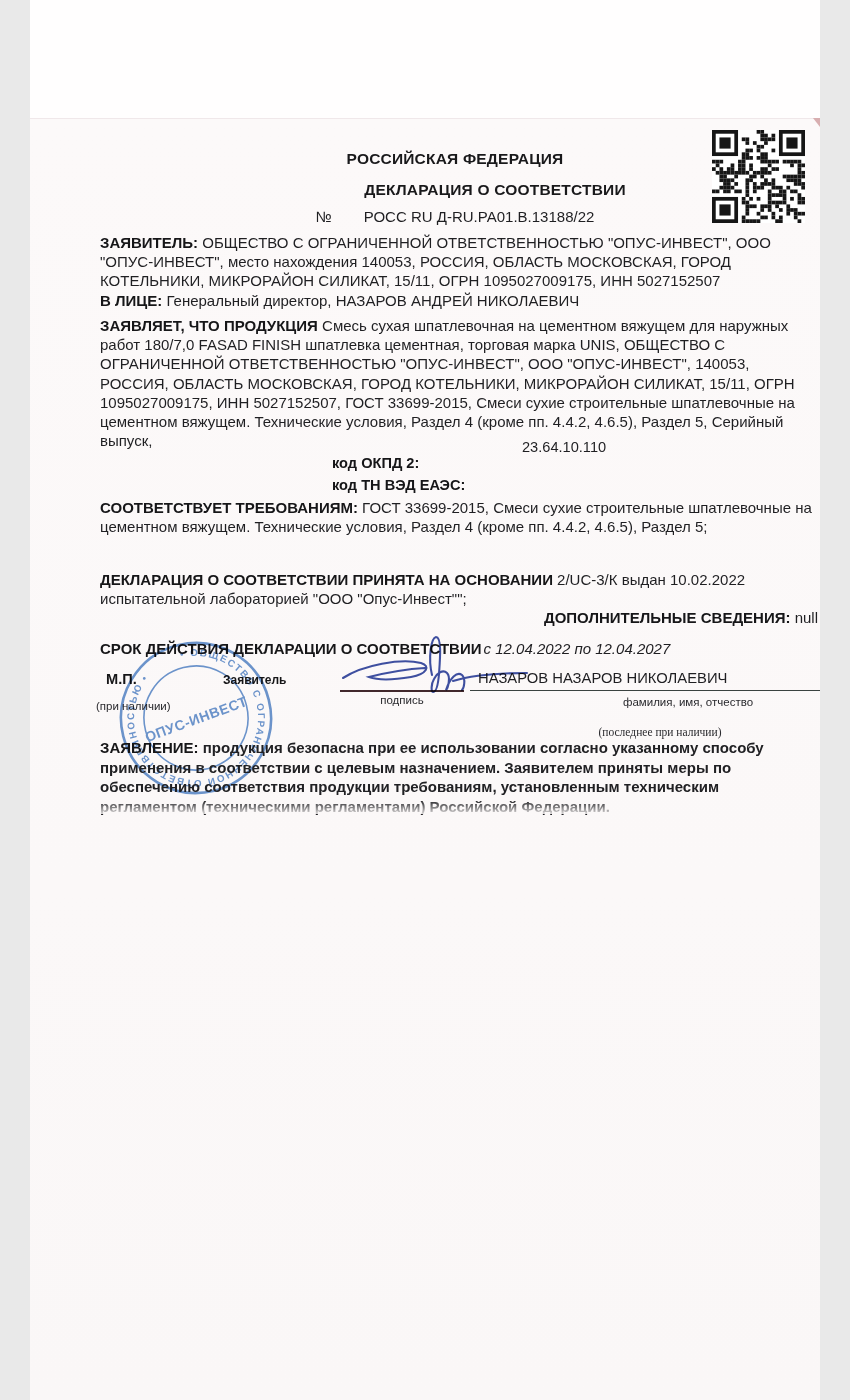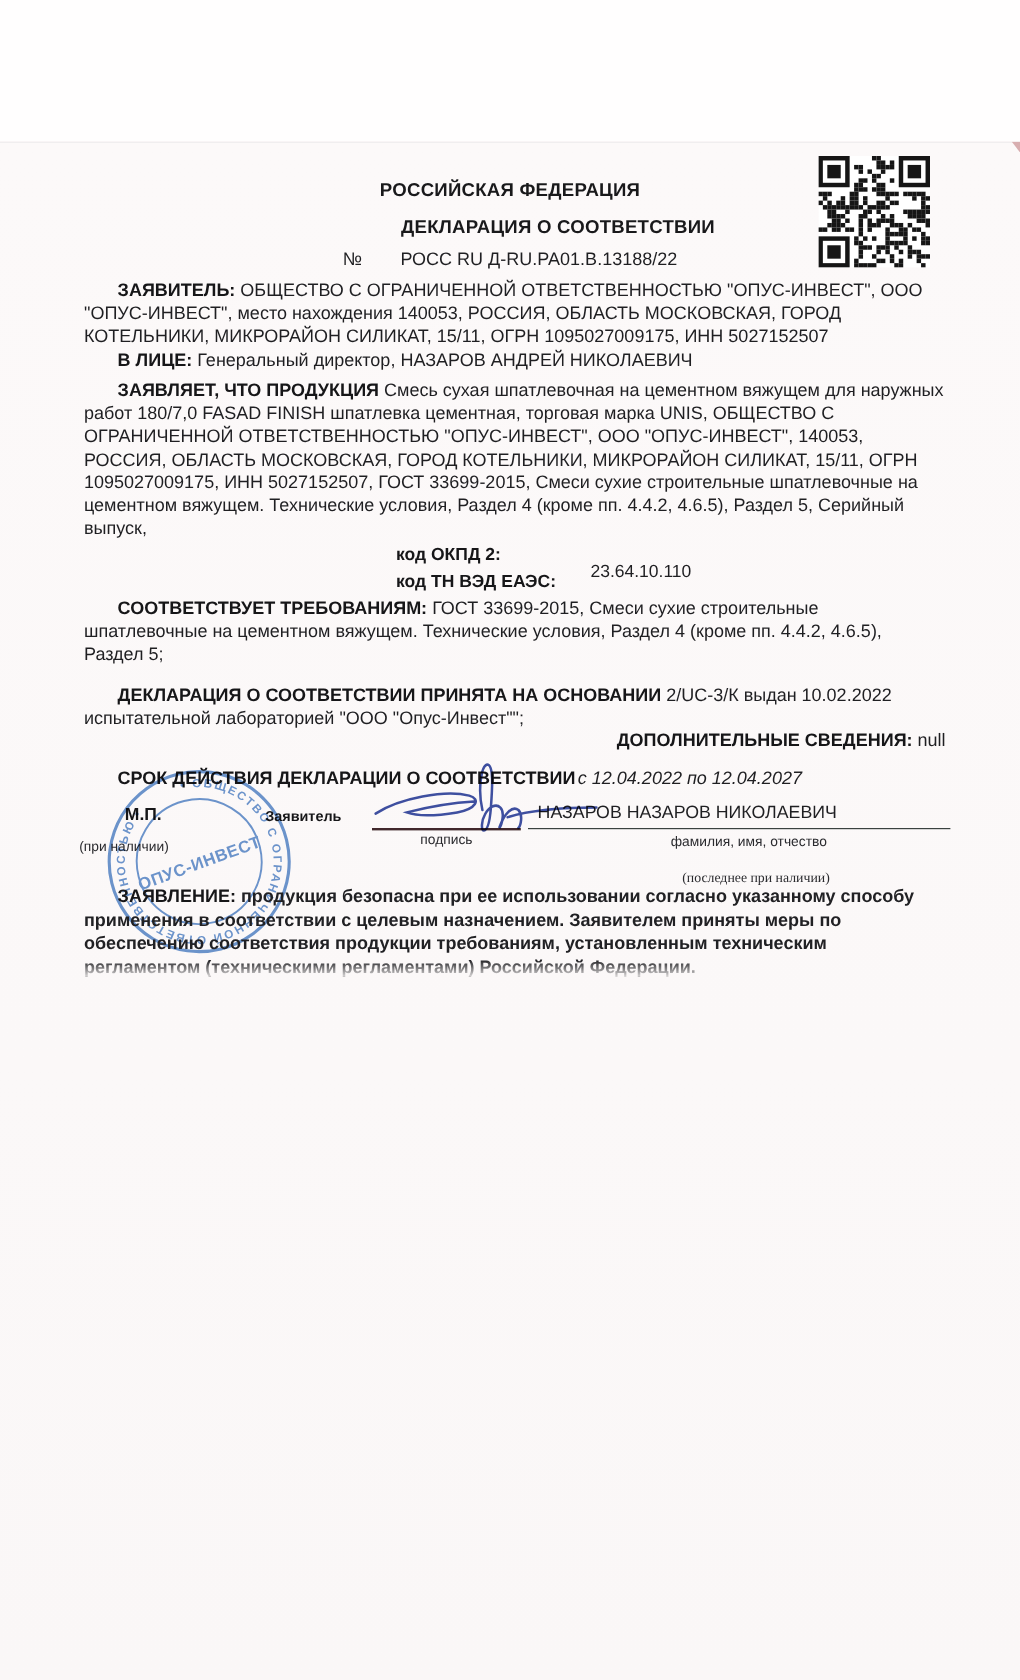--- a/index.html
+++ b/index.html
@@ -1,27 +1,27 @@
 <!DOCTYPE html>
 <html><head>
 <meta charset="utf-8">
 <style>
   html,body{margin:0;padding:0;background:#e9e9e9;}
   .page{
-    position:relative;width:850px;height:1400px;margin:0 auto;
+    position:relative;width:790px;height:1400px;margin:0 auto;
     background:#5eead4;overflow:hidden;
     font-family:"Liberation Sans", sans-serif;color:#1f1f22;
   }
   .scan-top{position:absolute;left:0;top:0;width:850px;height:118px;background:#fffefe;border-bottom:1px solid #f0e8ea;}
   .scan-body{position:absolute;left:0;top:119px;width:850px;height:1281px;
     background:linear-gradient(180deg,#fcf9f9 0%,#fbf8f8 60%,#faf7f7 100%);}
   .scan-speck{position:absolute;right:0;top:118px;width:7px;height:9px;background:#d8aeb0;clip-path:polygon(100% 0,0 0,100% 100%);}
   .abs{position:absolute;}
   .center{left:0;width:850px;text-align:center;}
-  .b{font-weight:bold;color:#161618;margin-left:28px;}
+  .b{font-weight:bold;color:#161618;}
   h1,h2,p{margin:0;padding:0;font-size:15px;}
   .doc-title{font-weight:bold;font-size:15.5px;letter-spacing:.2px;color:#19191b;}
   .num-row{display:flex;justify-content:center;gap:32px;font-size:15px;}
   .para{left:70px;width:718px;font-size:14.6px;line-height:19.2px;text-align:left;}
   .caption{font-size:11.5px;color:#2a2a2e;}
   .sig-line{border-bottom:2px solid #41282c;}
   .name-line{border-bottom:1.6px solid #3a4240;}
   .qr{position:absolute;left:682px;top:130px;width:93px;height:93px;}
   .stamp{position:absolute;left:84px;top:636px;width:164px;height:164px;
     transform:rotate(-14deg);opacity:.82;mix-blend-mode:multiply;}
@@ -267,21 +267,21 @@
     <p><span class="b">В ЛИЦЕ:</span> <span>Генеральный директор, НАЗАРОВ АНДРЕЙ НИКОЛАЕВИЧ</span></p>
   </div>
 
   <div class="abs para" style="top:316px;">
     <p><span class="b">ЗАЯВЛЯЕТ, ЧТО ПРОДУКЦИЯ</span> <span>Смесь сухая шпатлевочная на цементном вяжущем для наружных работ 180/7,0 FASAD FINISH шпатлевка цементная, торговая марка UNIS, ОБЩЕСТВО С ОГРАНИЧЕННОЙ ОТВЕТСТВЕННОСТЬЮ "ОПУС-ИНВЕСТ", ООО "ОПУС-ИНВЕСТ", 140053, РОССИЯ, ОБЛАСТЬ МОСКОВСКАЯ, ГОРОД КОТЕЛЬНИКИ, МИКРОРАЙОН СИЛИКАТ, 15/11, ОГРН 1095027009175, ИНН 5027152507, ГОСТ 33699-2015, Смеси сухие строительные шпатлевочные на цементном вяжущем. Технические условия, Раздел 4 (кроме пп. 4.4.2, 4.6.5), Раздел 5, Серийный выпуск,</span></p>
   </div>
 
   <div class="abs" style="left:302px;top:455px;font-size:14.6px;">
     <span class="b">код ОКПД 2:</span>
   </div>
-  <div class="abs" style="left:492px;top:469px;font-size:14.6px;">23.64.10.110</div>
+  <div class="abs" style="left:492px;top:439px;font-size:14.6px;">23.64.10.110</div>
   <div class="abs" style="left:302px;top:477px;font-size:14.6px;">
     <span class="b">код ТН ВЭД ЕАЭС:</span>
     <span></span>
   </div>
 
   <div class="abs para" style="top:498px;">
     <p><span class="b">СООТВЕТСТВУЕТ ТРЕБОВАНИЯМ:</span> <span>ГОСТ 33699-2015, Смеси сухие строительные шпатлевочные на цементном вяжущем. Технические условия, Раздел 4 (кроме пп. 4.4.2, 4.6.5), Раздел 5;</span></p>
   </div>
 
   <div class="abs para" style="top:570px;">
@@ -297,21 +297,21 @@
 
   <div class="abs b" style="left:76px;top:671px;font-size:14.6px;text-align:right;">М.П.</div>
   <div class="abs caption" style="left:66px;top:700px;">(при наличии)</div>
   <div class="abs b" style="left:193px;top:673px;font-size:12px;">Заявитель</div>
 
   <div class="abs sig-line" style="left:310px;top:672px;width:124px;height:18px;"></div>
   <div class="abs caption" style="left:310px;top:694px;width:124px;text-align:center;">подпись</div>
 
   <div class="abs" style="left:448px;top:670px;font-size:14.8px;">НАЗАРОВ НАЗАРОВ НИКОЛАЕВИЧ</div>
   <div class="abs name-line" style="left:440px;top:672px;width:352px;height:18px;"></div>
-  <div class="abs caption" style="left:514px;top:696px;width:220px;text-align:center;">фамилия, имя, отчество</div>
+  <div class="abs caption" style="left:548px;top:696px;width:220px;text-align:center;">фамилия, имя, отчество</div>
   <div class="abs caption" style="left:520px;top:726px;width:220px;text-align:center;font-family:Liberation Serif, serif;">(последнее при наличии)</div>
 
   <svg class="autograph" viewBox="0 0 200 78">
     <g fill="none" stroke="#2b3f9b" stroke-width="2.1" stroke-linecap="round" opacity="0.9">
       <path d="M 8,46 C 28,33 66,26 86,31 C 96,34 92,42 76,45 C 58,48 42,48 34,45 C 50,41 72,37 90,36"></path>
       <path d="M 97,43 C 93,26 96,6 101,5 C 107,5 105,28 104,42 C 103,54 101,60 98,60 C 96,60 96,52 99,47 C 102,41 108,37 112,41 C 116,45 113,56 111,58 C 115,46 122,39 127,43 C 131,47 129,56 127,58"></path>
       <path d="M 118,49 C 138,43 162,41 192,41"></path>
     </g>
   </svg>
 

